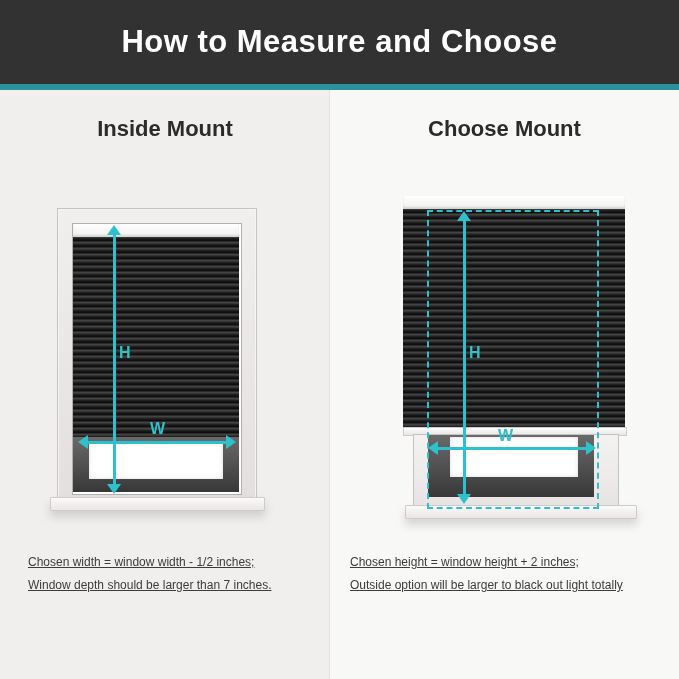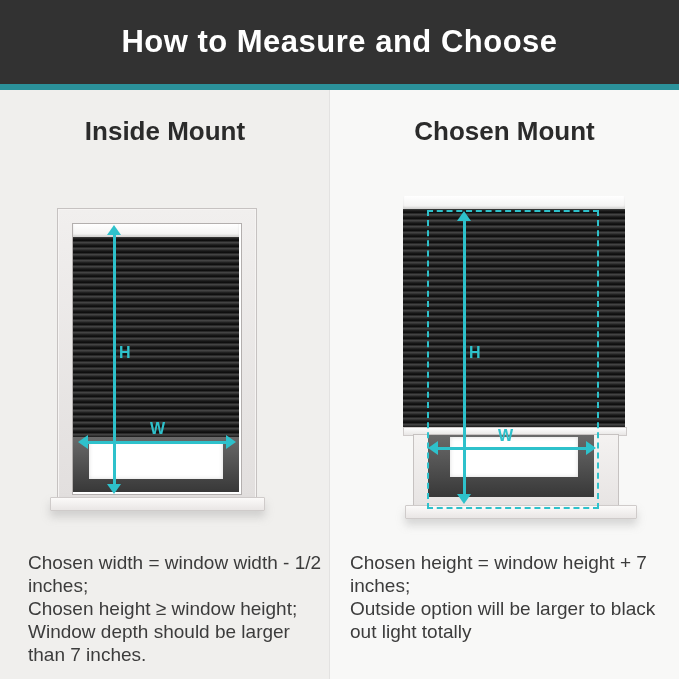--- a/index.html
+++ b/index.html
@@ -10,21 +10,21 @@
   .banner{position:absolute;left:0;top:0;width:679px;height:84px;background:var(--banner-bg,#323232);
           display:flex;align-items:center;justify-content:center;}
   .banner-title{color:#ffffff;font-size:31px;font-weight:800;letter-spacing:.5px;}
   .stripe{position:absolute;left:0;top:84px;width:679px;height:6px;background:var(--accent-stripe,#2B929B);}
 
   
   .panel-left-bg{position:absolute;left:0;top:90px;width:330px;height:589px;background:var(--panel-left-bg,#F0EFED);}
   .panel-right-bg{position:absolute;left:330px;top:90px;width:349px;height:589px;background:var(--panel-right-bg,#F8F8F7);}
   .divider{position:absolute;left:329px;top:90px;width:1px;height:589px;background:#e3e2e1;}
 
-  .panel-heading{position:absolute;top:116px;font-size:26px;font-weight:700;color:#2b2b2b;text-align:center;}
+  .panel-heading{position:absolute;top:116px;font-size:22px;font-weight:700;color:#2b2b2b;text-align:center;}
   .heading-inside{left:0;width:330px;}
   .heading-outside{left:330px;width:349px;}
 
   
   .pleats{background:repeating-linear-gradient(to bottom,#3e3e3e 0px,#181818 2px,#0b0b0b 4px,#484848 5px,#3e3e3e 6px);}
   .headrail{background:linear-gradient(#ffffff,#f1f0ef);border-bottom:1px solid #c9c9c9;box-shadow:inset 0 -2px 2px rgba(0,0,0,.12);}
   .sill{background:linear-gradient(#fbfaf9,#e9e6e5);border:1px solid #cfcbca;border-radius:1px;box-shadow:0 6px 9px rgba(150,150,150,.35);}
   .reveal{background:linear-gradient(to bottom,#6a6a6a,#383838);}
   .glass{background:#ffffff;box-shadow:inset 0 0 4px rgba(0,0,0,.15);}
 
@@ -52,40 +52,40 @@
   .aline-v{position:absolute;width:3px;background:var(--arrow,#2EC1CB);}
   .aline-h{position:absolute;height:3px;background:var(--arrow,#2EC1CB);}
   .head{position:absolute;width:0;height:0;}
   .head-up{border-left:7px solid transparent;border-right:7px solid transparent;border-bottom:10px solid var(--arrow,#2EC1CB);}
   .head-down{border-left:7px solid transparent;border-right:7px solid transparent;border-top:10px solid var(--arrow,#2EC1CB);}
   .head-left{border-top:7px solid transparent;border-bottom:7px solid transparent;border-right:10px solid var(--arrow,#2EC1CB);}
   .head-right{border-top:7px solid transparent;border-bottom:7px solid transparent;border-left:10px solid var(--arrow,#2EC1CB);}
   .mlabel{position:absolute;color:var(--arrow,#2EC1CB);font-size:16px;font-weight:700;line-height:1;}
 
   
-  .notes{position:absolute;top:551px;font-size:19px;line-height:23px;color:#3c3c3c;}
+  .notes{position:absolute;top:551px;font-size:12px;line-height:23px;color:#3c3c3c;text-decoration:underline;}
   .notes-left{left:28px;width:300px;}
   .notes-right{left:350px;width:328px;}
 </style>
 </head>
 <body>
 
 <div id="stage">
 
   <div class="banner">
     <div class="banner-title">How to Measure and Choose</div>
   </div>
   <div class="stripe"></div>
 
   <div class="panel-left-bg"></div>
   <div class="panel-right-bg"></div>
   <div class="divider"></div>
 
   <div class="panel-heading heading-inside">Inside Mount</div>
-  <div class="panel-heading heading-outside">Chosen Mount</div>
+  <div class="panel-heading heading-outside">Choose Mount</div>
 
   <div class="win-frame-l"></div>
   <div class="win-open-l"></div>
   <div class="headrail-l headrail"></div>
   <div class="blind-l pleats"></div>
   <div class="reveal-l reveal"></div>
   <div class="glass-l glass"></div>
   <div class="sill-l sill"></div>
 
   <div class="aline-v" style="left:113px;top:234px;height:252px;"></div>
@@ -112,21 +112,20 @@
   <div class="head head-down" style="left:457px;top:494px;"></div>
   <div class="mlabel" style="left:469px;top:345px;">H</div>
 
   <div class="aline-h" style="left:436px;top:447px;width:150px;"></div>
   <div class="head head-left" style="left:428px;top:441px;"></div>
   <div class="head head-right" style="left:586px;top:441px;"></div>
   <div class="mlabel" style="left:498px;top:428px;">W</div>
 
   <div class="notes notes-left">
     <div>Chosen width = window width - 1/2 inches;</div>
-    <div>Chosen height ≥ window height;</div>
     <div>Window depth should be larger than 7 inches.</div>
   </div>
   <div class="notes notes-right">
-    <div>Chosen height = window height + 7 inches;</div>
+    <div>Chosen height = window height + 2 inches;</div>
     <div>Outside option will be larger to black out light totally</div>
   </div>
 
 </div>
 
 </body></html>

